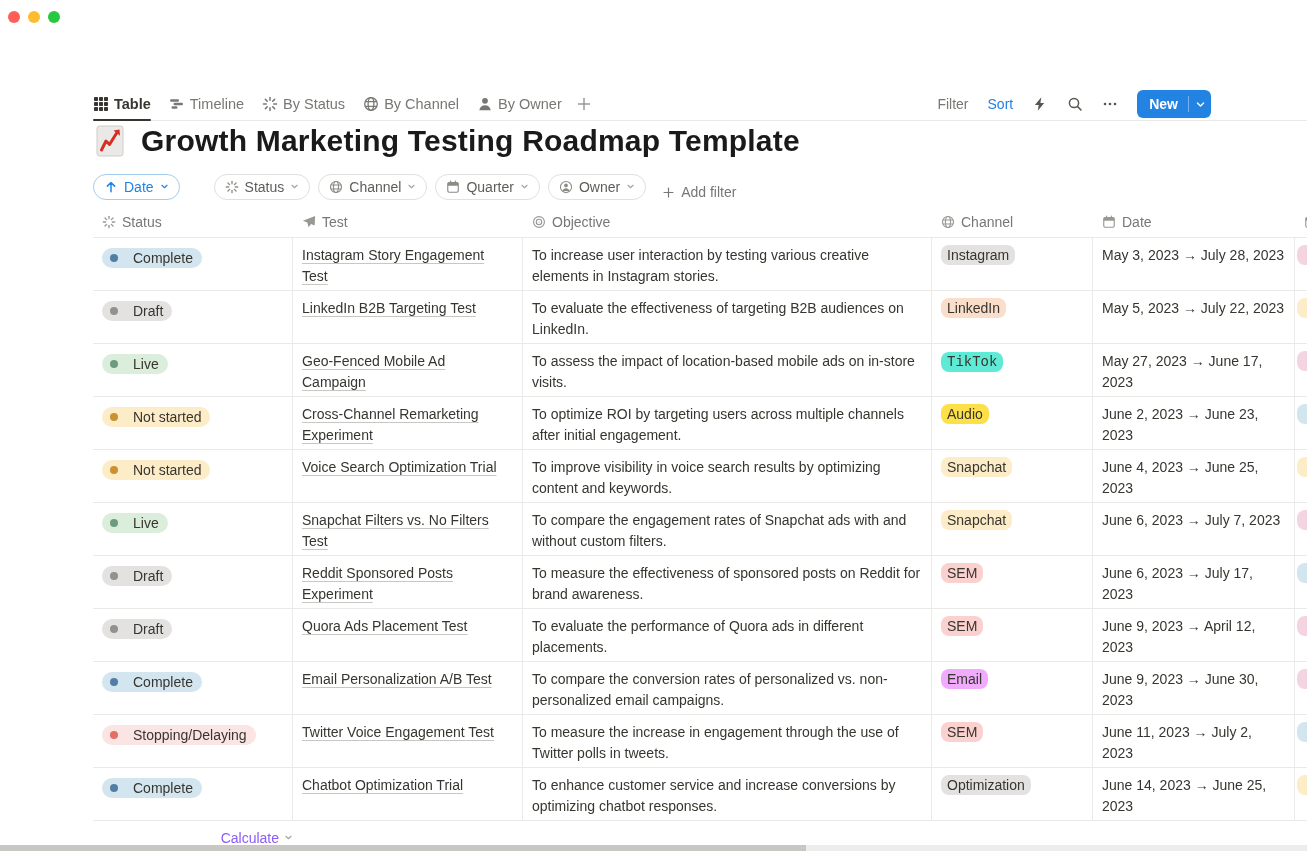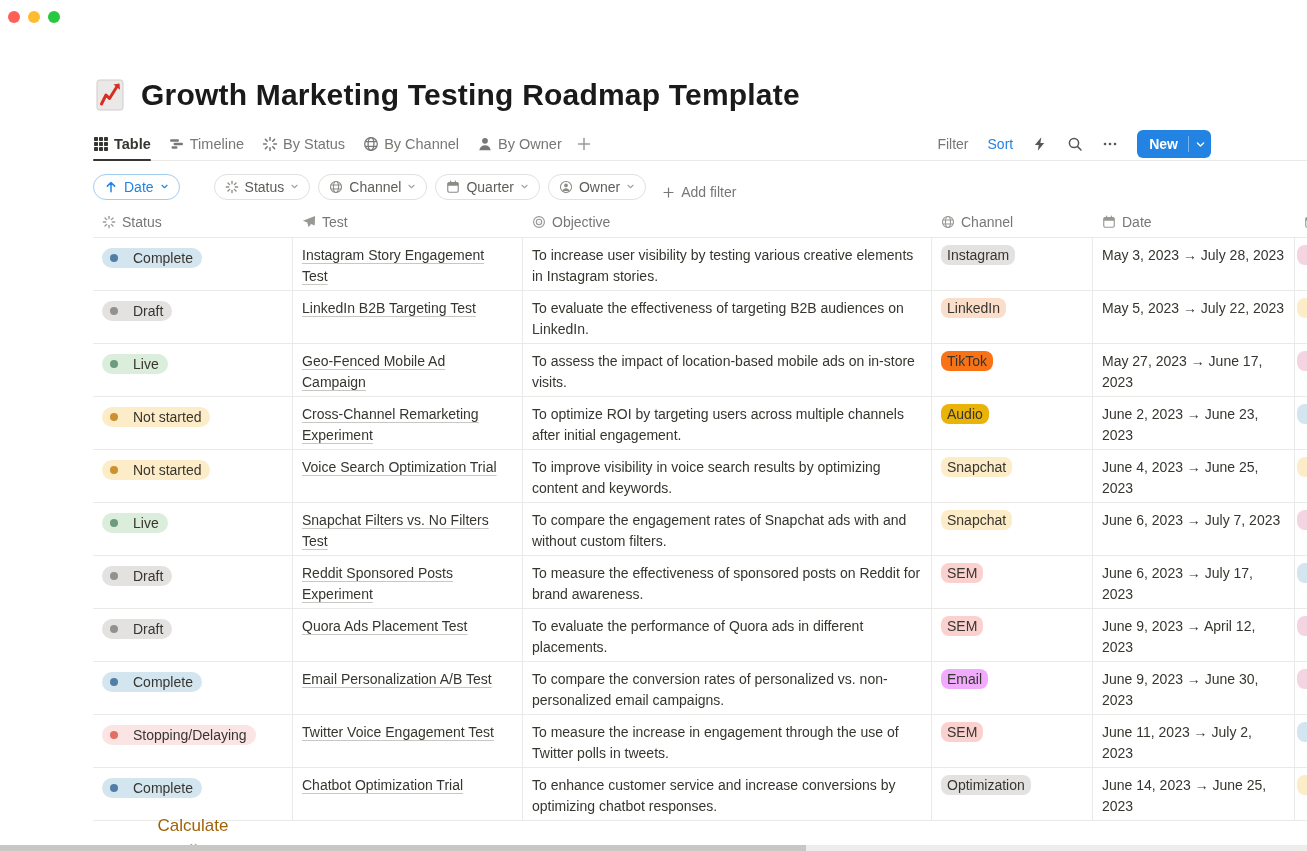--- a/index.html
+++ b/index.html
@@ -80,47 +80,38 @@
         text-decoration-color:rgba(55,53,47,.28);text-underline-offset:3px;text-decoration-thickness:1px;}
   .obj-text{color:#37352f;}
   .c-obj{padding-right:6px;}
   .tag{display:inline-block;height:20px;line-height:20px;padding:0 6px;border-radius:8px;
        font-size:14px;color:#37352f;white-space:nowrap;cursor:pointer;}
   .c-date{white-space:normal;}
   .c-extra{padding:7px 0 0 2px;}
   .tag.stub{width:42px;}
 
   .calc-row{width:200px;height:25px;display:flex;align-items:center;justify-content:flex-end;
-            gap:5px;color:#a16207;font-size:17px;padding-top:4px;box-sizing:content-box;cursor:pointer;flex-direction:column;}
+            gap:5px;color:#8b5cf6;font-size:14px;padding-top:4px;box-sizing:content-box;cursor:pointer;}
   .calc-row .c-chev{width:9px;height:9px;display:inline-flex;color:#a5a39f;}
   .calc-row .c-chev svg{width:9px;height:9px;}
 
   .hscroll{position:absolute;left:0;bottom:0;width:1307px;height:6px;background:#ededeb;}
   .hscroll .thumb{position:absolute;left:0;top:0;height:6px;width:806px;background:#c9c7c4;}
 </style>
 </head>
 <body>
 
 <div class="app">
   <div class="traffic-lights">
     <span class="tl red"></span>
     <span class="tl yellow"></span>
     <span class="tl green"></span>
   </div>
 
   <div class="main">
-    <div class="inner title-row">
-      <span class="page-icon"><svg viewBox="0 0 34 34">
-            <rect x="4" y="2" width="26" height="30" rx="2.5" fill="#ebe9e7" stroke="#cfcdca" stroke-width="1"></rect>
-            <path d="M8.5 26l4.5-9 3.5 3.5L24 8.5" fill="none" stroke="#d62e20" stroke-width="3" stroke-linejoin="round" stroke-linecap="round"></path>
-            <path d="M20.5 6.5l6-1 .5 6.2z" fill="#d62e20"></path>
-          </svg></span>
-      <h1 class="page-title">Growth Marketing Testing Roadmap Template</h1>
-    </div>
-
     <div class="inner tabbar">
       <div class="tabs">
           <div class="tab active">
     <span class="t-icon">
               <svg viewBox="0 0 16 16" fill="currentColor">
                 <rect x="1" y="1" width="4" height="4" rx="0.8"></rect>
                 <rect x="6" y="1" width="4" height="4" rx="0.8"></rect>
                 <rect x="11" y="1" width="4" height="4" rx="0.8"></rect>
                 <rect x="1" y="6" width="4" height="4" rx="0.8"></rect>
                 <rect x="6" y="6" width="4" height="4" rx="0.8"></rect>
@@ -209,20 +200,29 @@
           <span class="nb-div"></span>
           <span class="nb-chev">
               <svg viewBox="0 0 16 16" fill="none" stroke="currentColor" stroke-width="2" stroke-linecap="round" stroke-linejoin="round">
                 <path d="M3.5 5.8L8 10.2l4.5-4.4"></path>
               </svg>
             </span>
         </div>
       </div>
     </div>
 
+    <div class="inner title-row">
+      <span class="page-icon"><svg viewBox="0 0 34 34">
+            <rect x="4" y="2" width="26" height="30" rx="2.5" fill="#ebe9e7" stroke="#cfcdca" stroke-width="1"></rect>
+            <path d="M8.5 26l4.5-9 3.5 3.5L24 8.5" fill="none" stroke="#d62e20" stroke-width="3" stroke-linejoin="round" stroke-linecap="round"></path>
+            <path d="M20.5 6.5l6-1 .5 6.2z" fill="#d62e20"></path>
+          </svg></span>
+      <h1 class="page-title">Growth Marketing Testing Roadmap Template</h1>
+    </div>
+
     <div class="inner chips-row">
       <div class="chip sort-active">
         <span class="c-icon">
             <svg viewBox="0 0 16 16" fill="none" stroke="currentColor" stroke-width="1.7" stroke-linecap="round" stroke-linejoin="round">
               <path d="M8 13.5V2.8M3.8 7L8 2.8 12.2 7"></path>
             </svg>
           </span>
         <span>Date</span>
         <span class="c-chev">
             <svg viewBox="0 0 16 16" fill="none" stroke="currentColor" stroke-width="2" stroke-linecap="round" stroke-linejoin="round">
@@ -379,21 +379,21 @@
     <div class="cell vline c-status">
       <span class="pill" style="background: rgb(211, 229, 239);">
         <span class="dot" style="background: rgb(82, 125, 165);"></span>
         <span class="pill-label">Complete</span>
       </span>
     </div>
     <div class="cell vline c-test">
       <span class="test-link">Instagram Story Engagement Test</span>
     </div>
     <div class="cell vline c-obj">
-      <span class="obj-text">To increase user visibility by testing various creative elements in Instagram stories.</span>
+      <span class="obj-text">To increase user interaction by testing various creative elements in Instagram stories.</span>
     </div>
     <div class="cell vline c-chan">
       <span class="tag" style="background: rgb(227, 226, 224);">Instagram</span>
     </div>
     <div class="cell vline c-date">
       <span class="date-text">May 3, 2023 → July 28, 2023</span>
     </div>
     <div class="cell c-extra">
       <span class="tag stub" style="background: rgb(245, 212, 226);"></span>
     </div>
@@ -428,21 +428,21 @@
         <span class="pill-label">Live</span>
       </span>
     </div>
     <div class="cell vline c-test">
       <span class="test-link">Geo-Fenced Mobile Ad Campaign</span>
     </div>
     <div class="cell vline c-obj">
       <span class="obj-text">To assess the impact of location-based mobile ads on in-store visits.</span>
     </div>
     <div class="cell vline c-chan">
-      <span class="tag" style="background: #f97316;">TikTok</span>
+      <span class="tag" style="background: #5eead4; font-family: Liberation Mono, monospace;">TikTok</span>
     </div>
     <div class="cell vline c-date">
       <span class="date-text">May 27, 2023 → June 17, 2023</span>
     </div>
     <div class="cell c-extra">
       <span class="tag stub" style="background: rgb(245, 212, 226);"></span>
     </div>
   </div>
           <div class="trow">
     <div class="cell vline c-status">
@@ -451,21 +451,21 @@
         <span class="pill-label">Not started</span>
       </span>
     </div>
     <div class="cell vline c-test">
       <span class="test-link">Cross-Channel Remarketing Experiment</span>
     </div>
     <div class="cell vline c-obj">
       <span class="obj-text">To optimize ROI by targeting users across multiple channels after initial engagement.</span>
     </div>
     <div class="cell vline c-chan">
-      <span class="tag" style="background: #eab308;">Audio</span>
+      <span class="tag" style="background: #fde047;">Audio</span>
     </div>
     <div class="cell vline c-date">
       <span class="date-text">June 2, 2023 → June 23, 2023</span>
     </div>
     <div class="cell c-extra">
       <span class="tag stub" style="background: rgb(211, 229, 239);"></span>
     </div>
   </div>
           <div class="trow">
     <div class="cell vline c-status">

